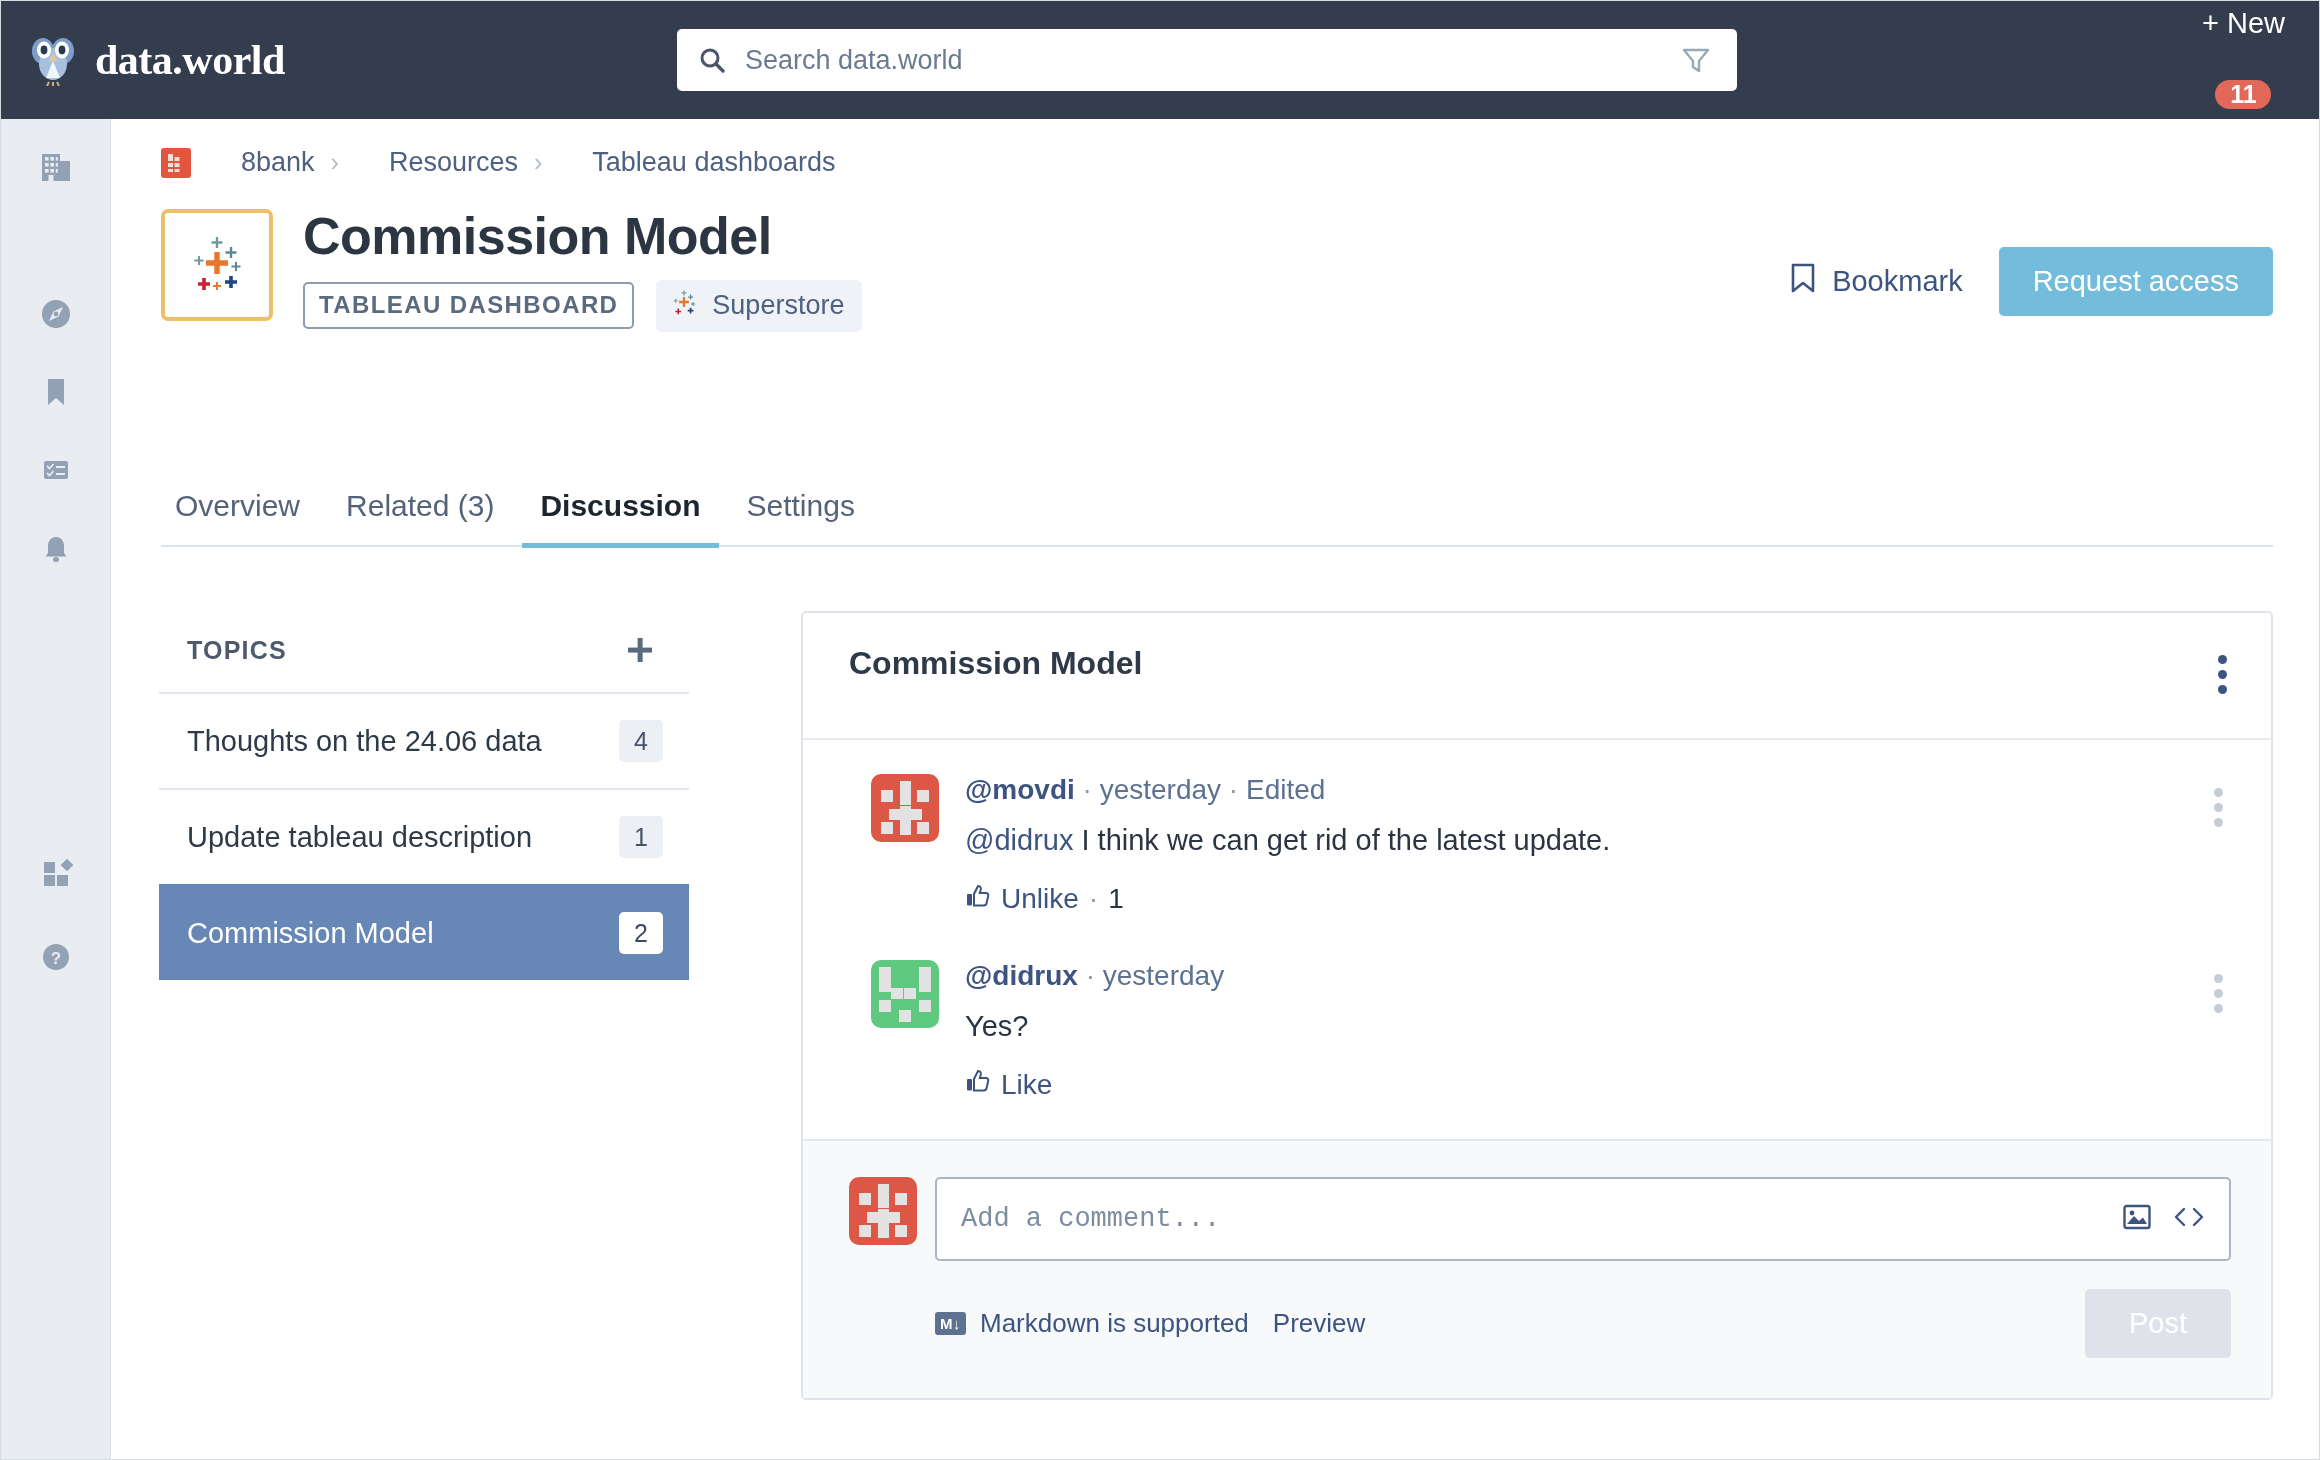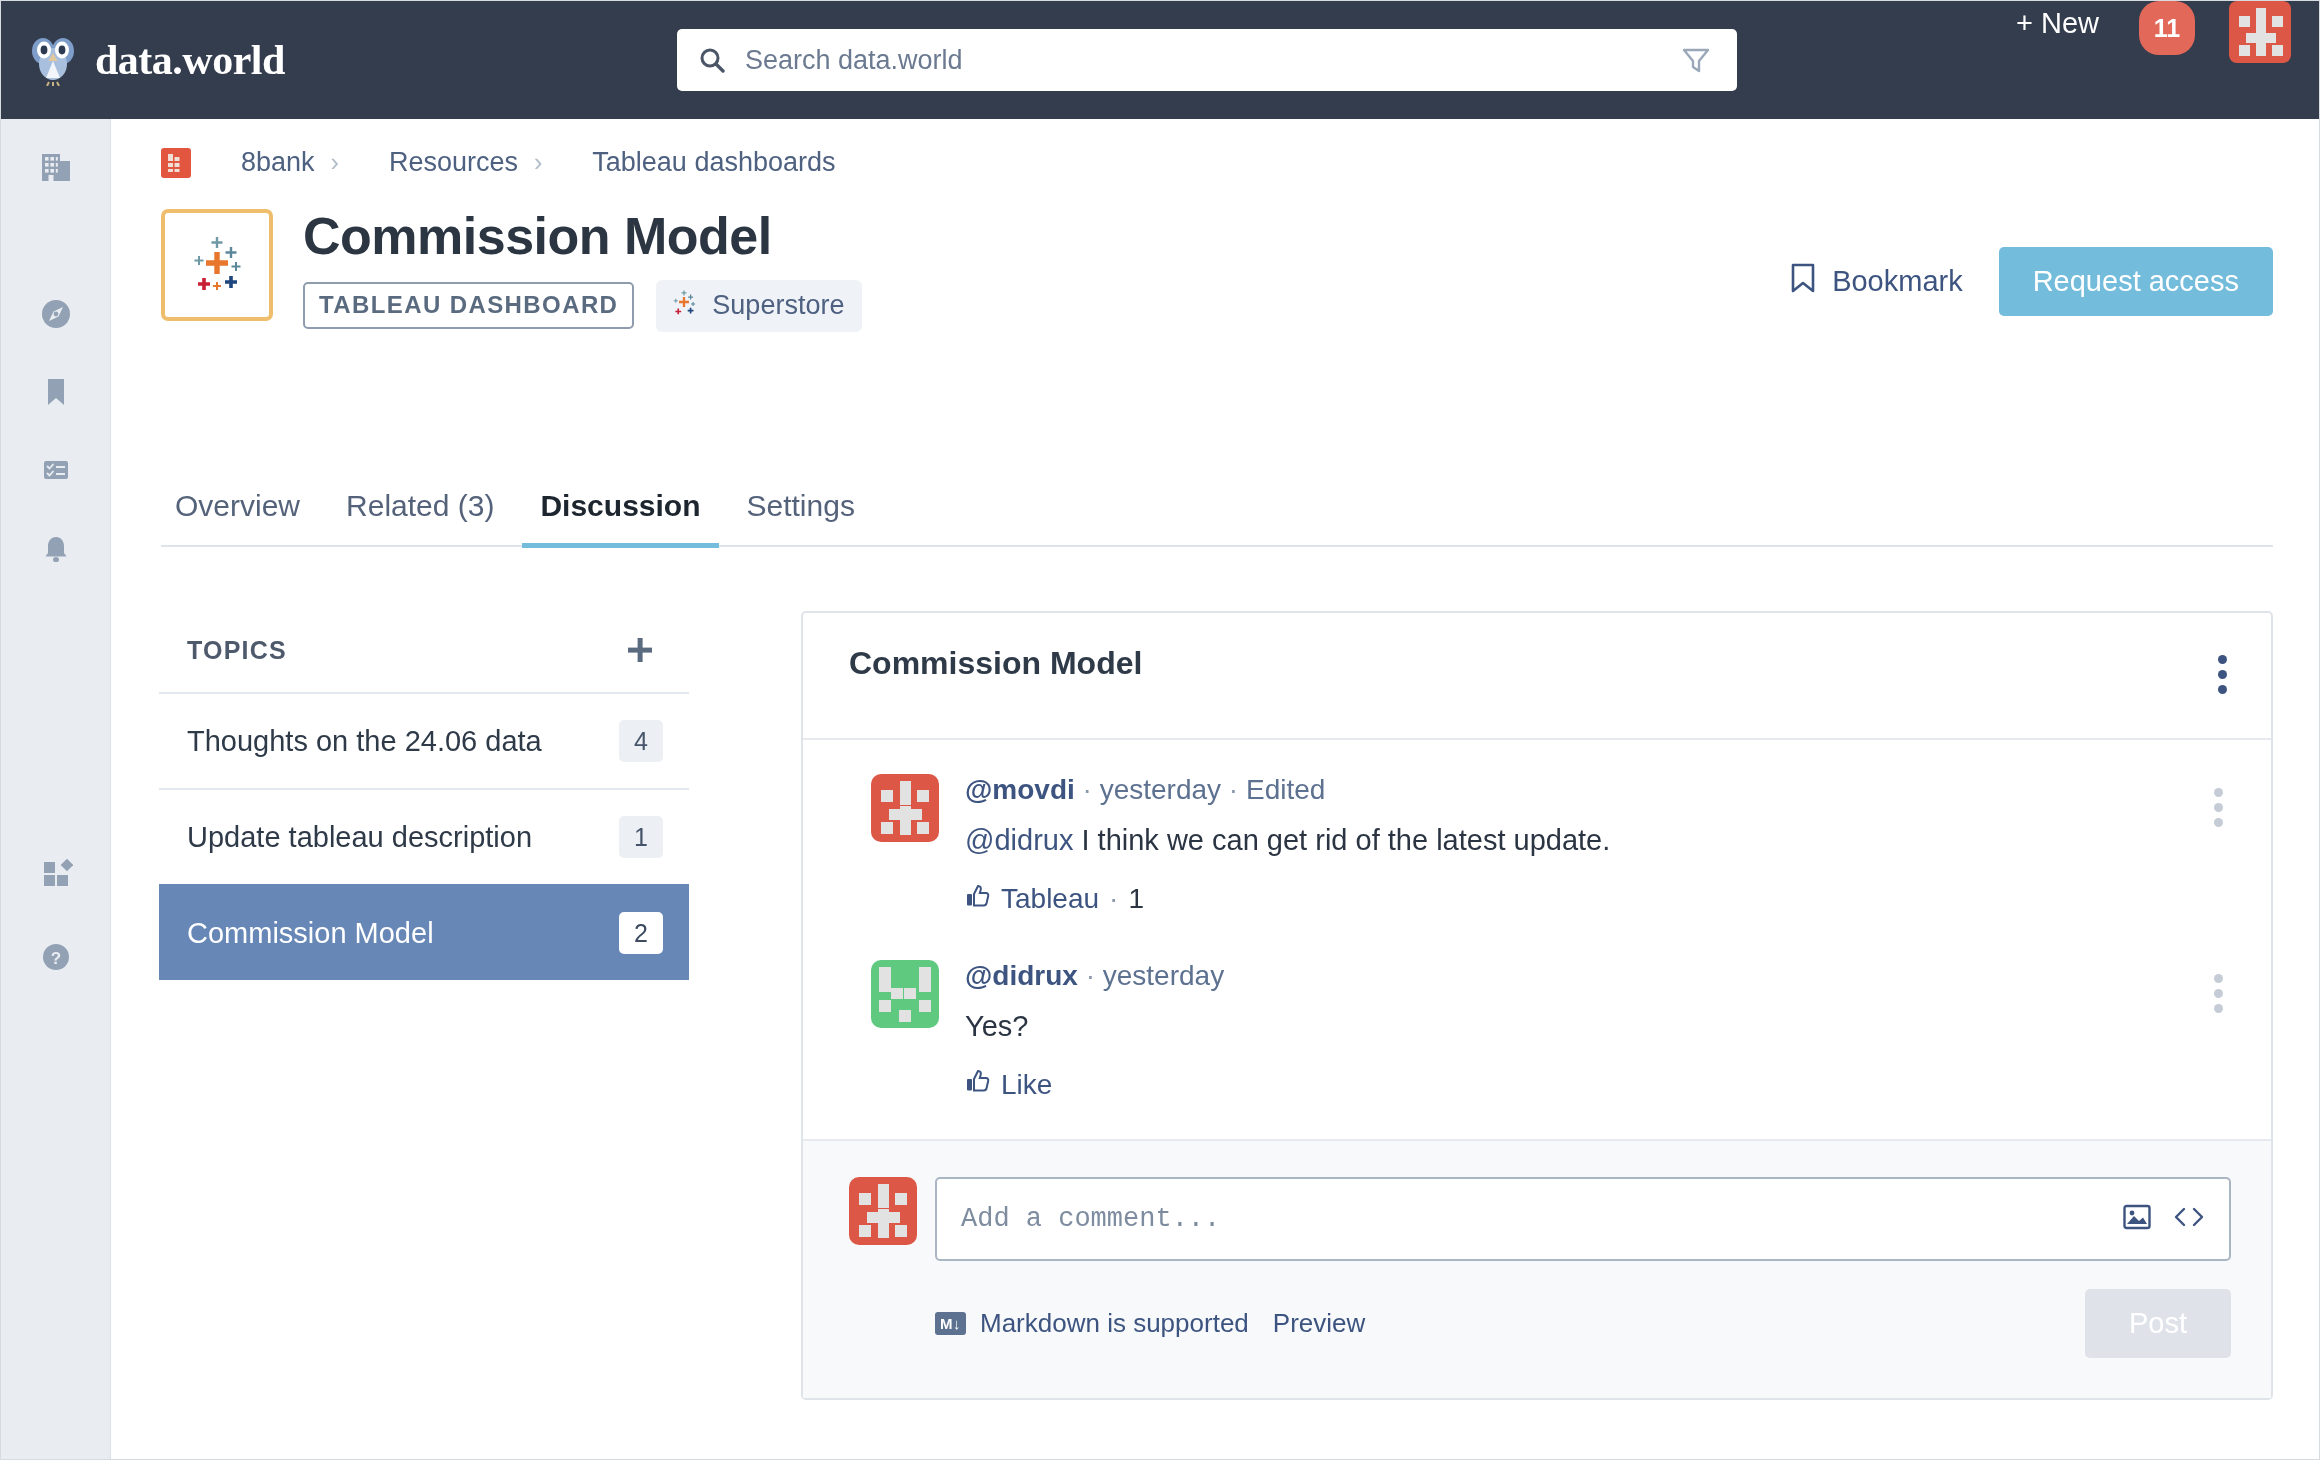--- a/index.html
+++ b/index.html
@@ -57,21 +57,21 @@
     color: #4a5568;
     margin-left: 18px;
     background: transparent;
   }
   .search-input::placeholder { color: #6b7a90; }
   .filter-icon { margin-right: 26px; width: 30px; height: 30px; cursor: pointer; }
 
   .nav-right {
     position: absolute;
     right: 30px; top: 0; height: 118px;
-    display: flex; align-items: flex-start; gap: 34px;
+    display: flex; align-items: center; gap: 34px; flex-direction: column;
   }
   .new-btn {
     color: #ffffff;
     font-size: 29px;
     background: none; border: none;
     cursor: pointer;
     font-family: "Liberation Sans", sans-serif;
     padding: 6px 6px;
   }
   .notif-badge {
@@ -623,21 +623,21 @@
             <span>Edited</span>
           </div>
           <div class="c-text"><span class="c-mention">@didrux</span><span> I think we can get rid of the latest update.</span></div>
           <button class="c-like">
             <span>
               <svg viewBox="0 0 26 26" width="26" height="26">
                 <path d="M9 11 L13 3 C15.6 3 16.4 4.8 15.6 7.2 L14.8 10 L21 10 C22.6 10 23.6 11.4 23.2 13 L21.6 20 C21.3 21.4 20.2 22.4 18.8 22.4 L9 22.4 Z" fill="none" stroke="#3d5480" stroke-width="2"></path>
                 <rect x="2" y="11" width="5" height="11.4" rx="1" fill="#3d5480"></rect>
               </svg>
             </span>
-            <span>Tableau</span>
+            <span>Unlike</span>
             <span class="c-sep">·</span>
             <span class="c-likecount">1</span>
           </button>
         </div>
         <span class="kebab c-kebab">
           <span class="dot" style="background:#c5ccd6"></span>
           <span class="dot" style="background:#c5ccd6"></span>
           <span class="dot" style="background:#c5ccd6"></span>
         </span>
       </div>

